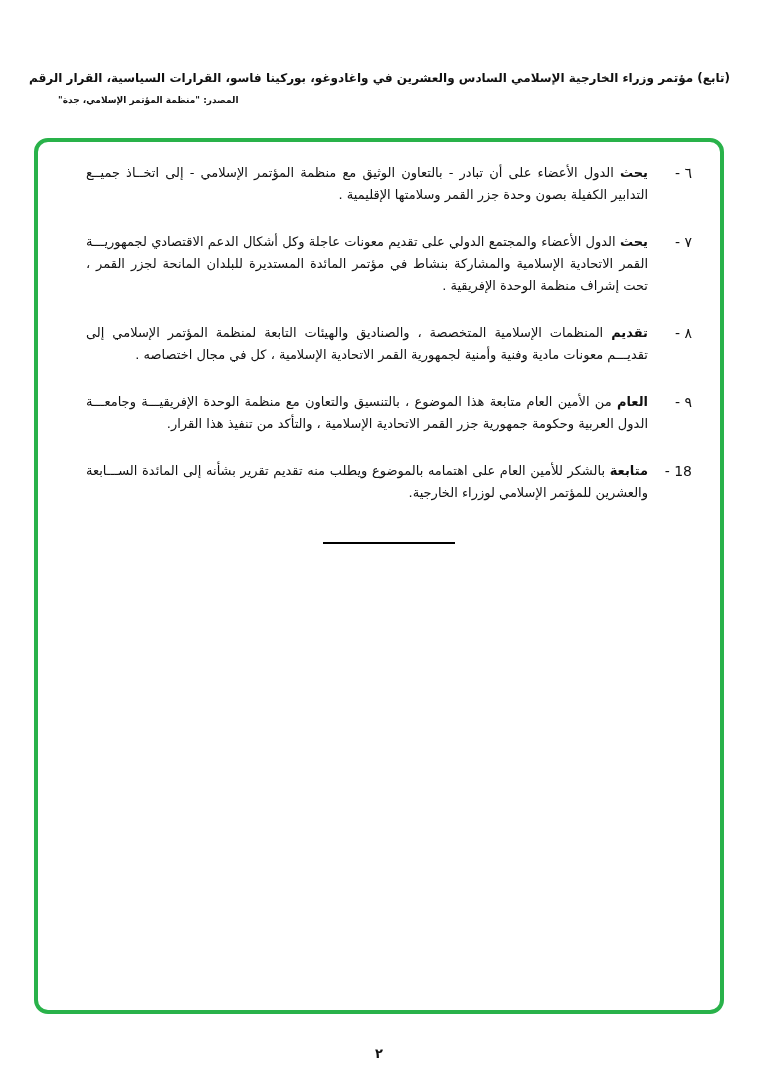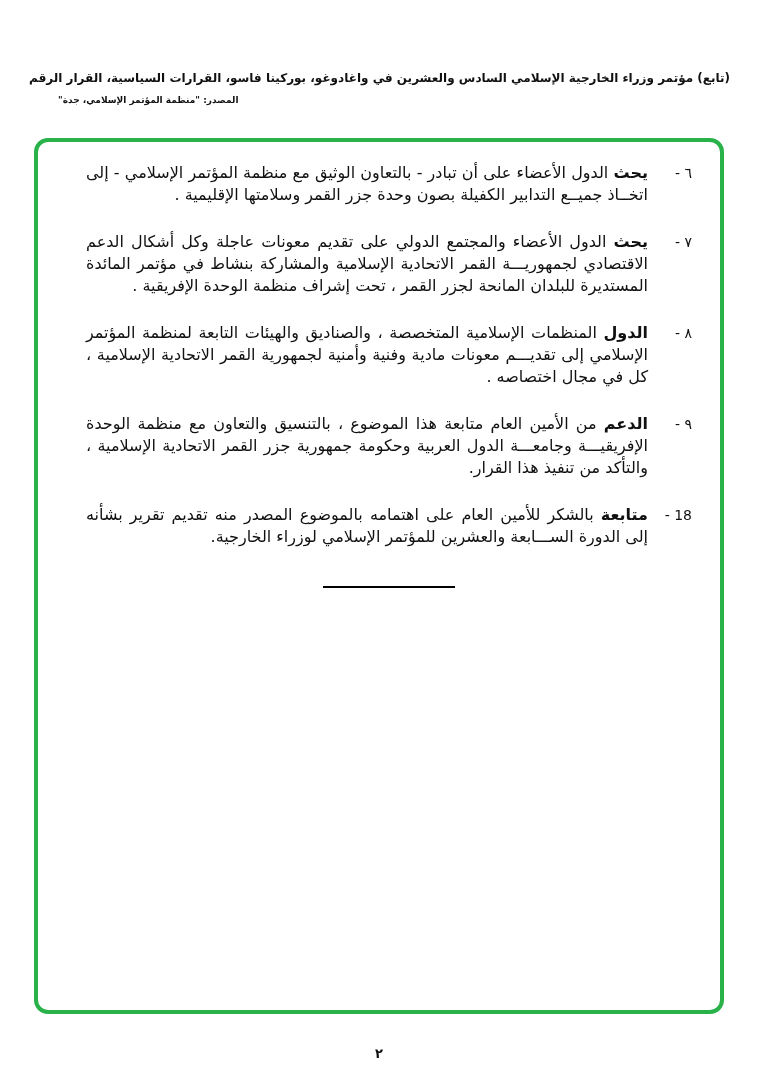--- a/index.html
+++ b/index.html
@@ -58,21 +58,21 @@
   .item-number {
     flex: 0 0 44px;
     width: 44px;
     font-size: 14px;
     line-height: 22px;
     white-space: nowrap;
     text-align: right;
   }
   .item-text {
     flex: 1;
-    font-size: 16px;
+    font-size: 13px;
     line-height: 22px;
     text-align: justify;
   }
   .lead {
     font-weight: bold;
   }
   .divider {
     width: 132px;
     height: 0;
     border-top: 2px solid #000000;
@@ -107,31 +107,31 @@
       <div class="item-text"><b class="lead">يحث</b> <span>الدول الأعضاء على أن تبادر - بالتعاون الوثيق مع منظمة المؤتمر الإسلامي - إلى اتخــاذ جميــع التدابير الكفيلة بصون وحدة جزر القمر وسلامتها الإقليمية .</span></div>
     </div>
 
     <div class="item">
       <div class="item-number">٧ -</div>
       <div class="item-text"><b class="lead">يحث</b> <span>الدول الأعضاء والمجتمع الدولي على تقديم معونات عاجلة وكل أشكال الدعم الاقتصادي لجمهوريـــة القمر الاتحادية الإسلامية والمشاركة بنشاط في مؤتمر المائدة المستديرة للبلدان المانحة لجزر القمر ، تحت إشراف منظمة الوحدة الإفريقية .</span></div>
     </div>
 
     <div class="item">
       <div class="item-number">٨ -</div>
-      <div class="item-text"><b class="lead">الدول</b> <span>المنظمات الإسلامية المتخصصة ، والصناديق والهيئات التابعة لمنظمة المؤتمر الإسلامي إلى تقديـــم معونات مادية وفنية وأمنية لجمهورية القمر الاتحادية الإسلامية ، كل في مجال اختصاصه .</span></div>
+      <div class="item-text"><b class="lead">تقديم</b> <span>المنظمات الإسلامية المتخصصة ، والصناديق والهيئات التابعة لمنظمة المؤتمر الإسلامي إلى تقديـــم معونات مادية وفنية وأمنية لجمهورية القمر الاتحادية الإسلامية ، كل في مجال اختصاصه .</span></div>
     </div>
 
     <div class="item">
       <div class="item-number">٩ -</div>
-      <div class="item-text"><b class="lead">الدعم</b> <span>من الأمين العام متابعة هذا الموضوع ، بالتنسيق والتعاون مع  منظمة الوحدة الإفريقيـــة وجامعـــة الدول العربية وحكومة جمهورية جزر القمر الاتحادية الإسلامية ، والتأكد من تنفيذ هذا القرار.</span></div>
+      <div class="item-text"><b class="lead">العام</b> <span>من الأمين العام متابعة هذا الموضوع ، بالتنسيق والتعاون مع  منظمة الوحدة الإفريقيـــة وجامعـــة الدول العربية وحكومة جمهورية جزر القمر الاتحادية الإسلامية ، والتأكد من تنفيذ هذا القرار.</span></div>
     </div>
 
     <div class="item">
       <div class="item-number">18 -</div>
-      <div class="item-text"><b class="lead">متابعة</b> <span>بالشكر للأمين العام على اهتمامه بالموضوع  المصدر منه تقديم تقرير بشأنه إلى الدورة الســـابعة والعشرين للمؤتمر الإسلامي لوزراء الخارجية.</span></div>
+      <div class="item-text"><b class="lead">متابعة</b> <span>بالشكر للأمين العام على اهتمامه بالموضوع  ويطلب منه تقديم تقرير بشأنه إلى المائدة الســـابعة والعشرين للمؤتمر الإسلامي لوزراء الخارجية.</span></div>
     </div>
 
     <div class="divider"></div>
 
   </div>
 
   <footer class="page-footer">
     <span class="page-number">٢</span>
   </footer>
 

